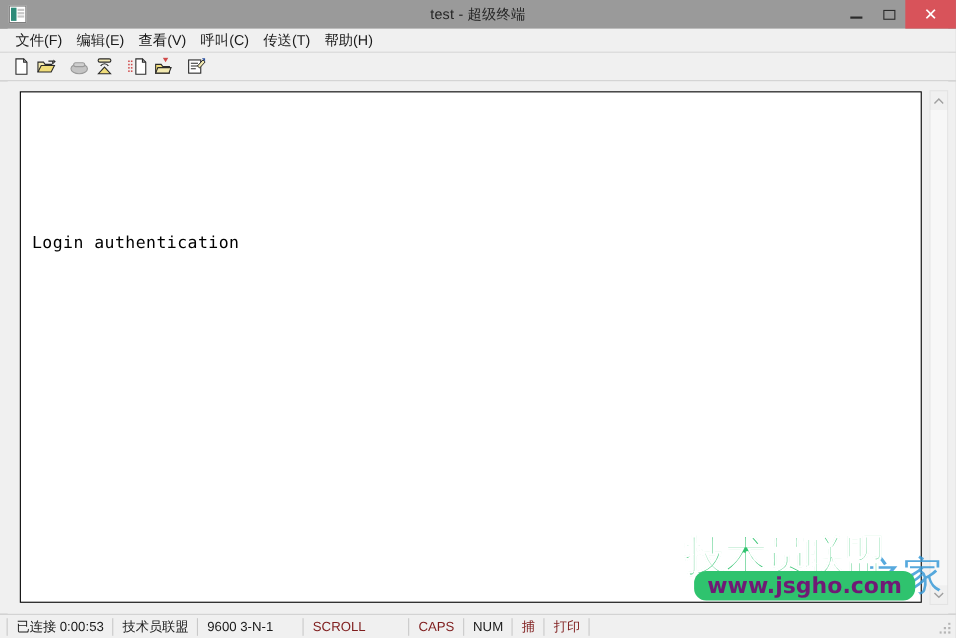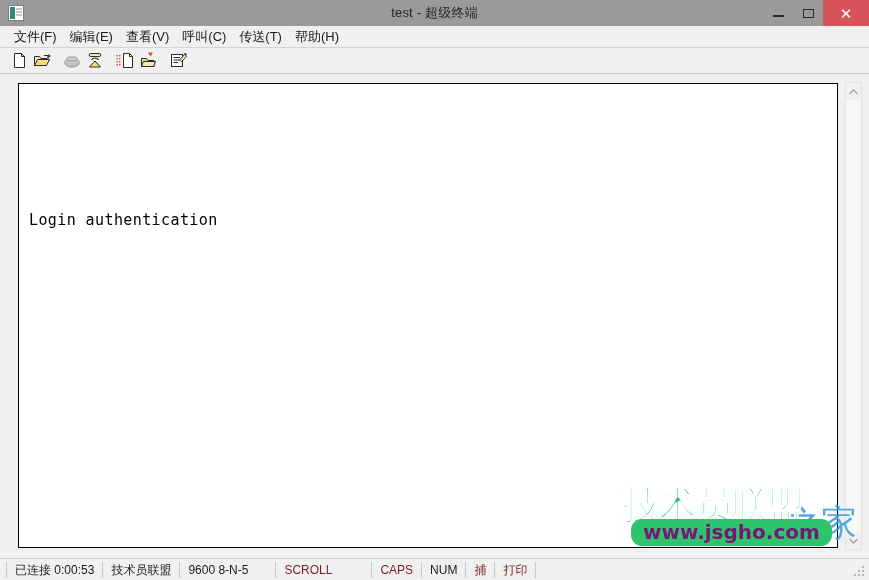--- a/index.html
+++ b/index.html
@@ -439,21 +439,21 @@
       <div class="watermark">
         <div class="wm-back">之家</div>
         <div class="wm-main">技术员联盟</div>
         <div class="wm-url">www.jsgho.com</div>
       </div>
     </div>
 
     <div class="statusbar">
       <div class="sb-cell first">已连接 0:00:53</div>
       <div class="sb-cell">技术员联盟</div>
-      <div class="sb-cell wide">9600 8-N-5</div>
+      <div class="sb-cell wide">9600 3-N-1</div>
       <div class="sb-cell dim wide">SCROLL</div>
       <div class="sb-cell dim">CAPS</div>
       <div class="sb-cell">NUM</div>
       <div class="sb-cell dim">捕</div>
       <div class="sb-cell dim">打印</div>
       <svg class="grip" viewBox="0 0 12 12">
         <g fill="#b5b5b5">
           <rect x="8" y="8" width="2" height="2"></rect>
           <rect x="4" y="8" width="2" height="2"></rect>
           <rect x="0" y="8" width="2" height="2"></rect>

